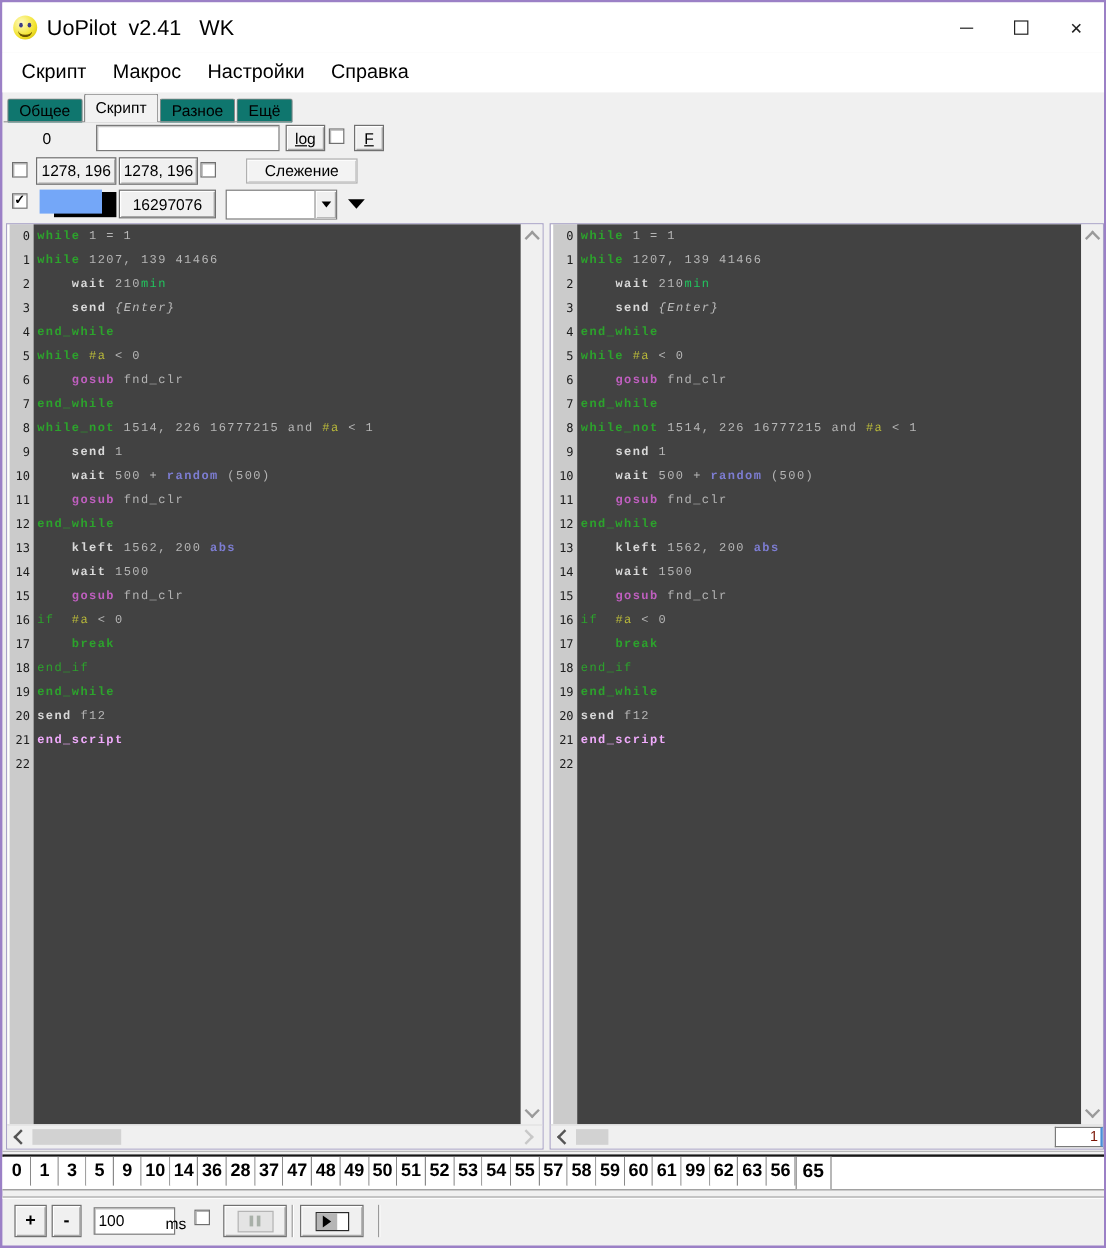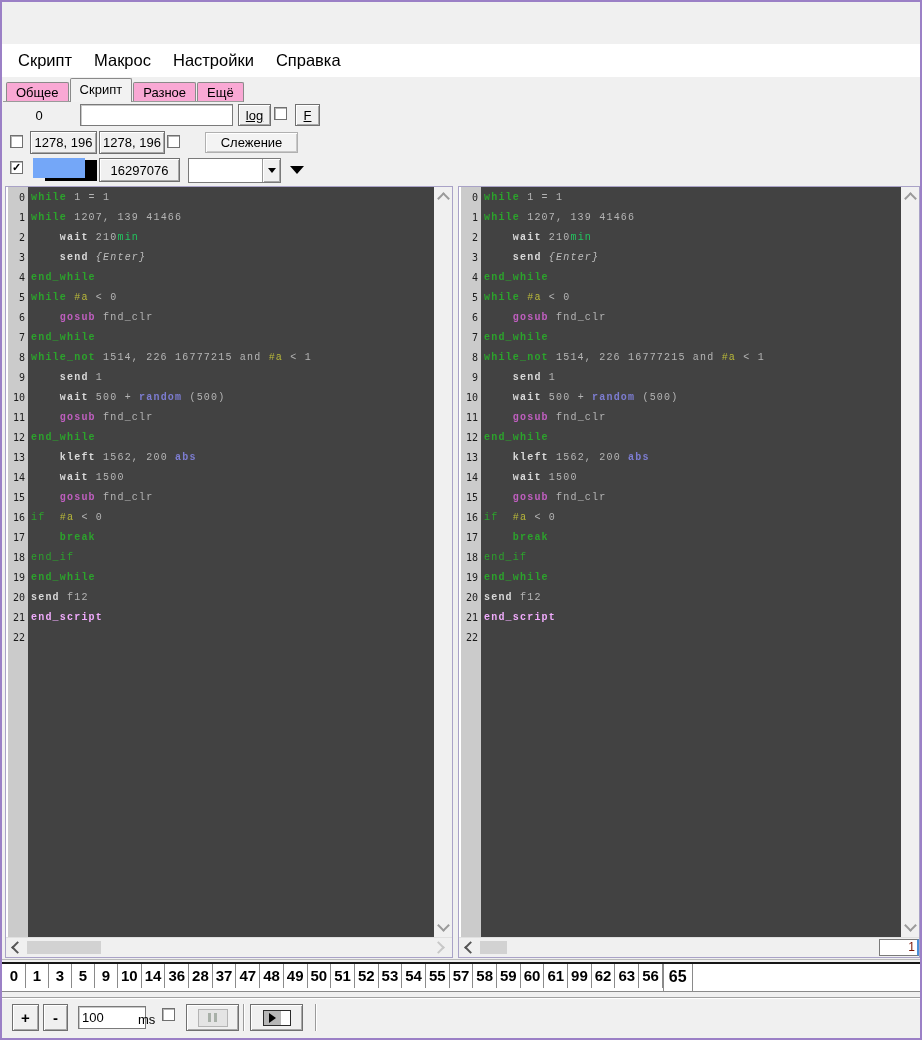--- a/index.html
+++ b/index.html
@@ -16,21 +16,21 @@
   .win-btn{width:46px;height:100%;display:flex;align-items:center;justify-content:center;color:#222;font-size:13px;cursor:default;}
   .glyph-min{width:11px;height:1px;background:#222;}
   .glyph-max{width:10px;height:10px;border:1px solid #222;}
 
   
   .menubar{position:absolute;top:44px;left:2px;right:2px;height:33px;background:#fff;display:flex;align-items:center;padding-left:8px;box-sizing:border-box;}
   .menu-item{font-size:16.5px;color:#000;padding:3px 8px;margin-right:6px;}
 
   
   .page-tabs{position:absolute;top:80px;left:6px;height:22px;display:flex;align-items:flex-end;}
-  .page-tab{height:19px;line-height:19px;padding:0 9px;font-size:13px;background:#f9a8d4;border:1px solid #8a8a8a;border-bottom:none;border-radius:2px 2px 0 0;margin-right:1px;}
+  .page-tab{height:19px;line-height:19px;padding:0 9px;font-size:13px;background:#0f766e;border:1px solid #8a8a8a;border-bottom:none;border-radius:2px 2px 0 0;margin-right:1px;}
   .page-tab.active{height:23px;line-height:22px;position:relative;z-index:2;background:#f2f2f2;}
   .tabs-baseline{position:absolute;top:101px;left:3px;width:240px;height:1px;background:#9a9a9a;}
 
   
   .btn3d{background:#f0f0f0;border:1px solid #707070;box-shadow:inset 1px 1px 0 #fff,inset -1px -1px 0 #a8a8a8;font-size:13px;display:flex;align-items:center;justify-content:center;box-sizing:border-box;color:#000;}
   .sunken{background:#fff;border:1px solid #7a7a7a;box-shadow:inset 1px 1px 0 #c8c8c8;box-sizing:border-box;}
   .cb{position:absolute;width:13px;height:13px;background:#fff;border:1px solid #707070;box-shadow:inset 1px 1px 0 #b4b4b4;box-sizing:border-box;font-size:11px;line-height:11px;text-align:center;font-weight:bold;color:#000;}
   input.flat{border:none;outline:none;background:transparent;width:100%;height:100%;font-family:"Liberation Sans",sans-serif;font-size:13px;padding:0 3px;box-sizing:border-box;}
 
   .lbl{position:absolute;font-size:13px;color:#000;}
@@ -89,20 +89,39 @@
 
   .swatch{position:absolute;left:33px;top:157px;width:64px;height:26px;}
   .swatch .black{position:absolute;right:0;top:3px;width:52px;height:21px;background:#000;}
   .swatch .blue{position:absolute;left:0;top:1px;width:52px;height:20px;}
 </style>
 </head>
 <body>
 
 <div class="window">
 
+  <div class="titlebar">
+    <div class="smiley">
+        <i class="l"></i>
+        <i class="r"></i>
+        <u></u>
+      </div>
+    <div class="title-text">UoPilot  v2.41   WK</div>
+    <div class="win-btns">
+      <div class="win-btn">
+          <div class="glyph-min"></div>
+        </div>
+      <div class="win-btn">
+          <div class="glyph-max"></div>
+        </div>
+      <div class="win-btn">
+          <span>✕</span>
+        </div>
+    </div>
+  </div>
 
   <div class="menubar" id="menubar">
       <div class="menu-item">Скрипт</div>
       <div class="menu-item">Макрос</div>
       <div class="menu-item">Настройки</div>
       <div class="menu-item">Справка</div>
     </div>
 
   <div class="page-tabs" id="pageTabs">
       <div class="page-tab">Общее</div>

